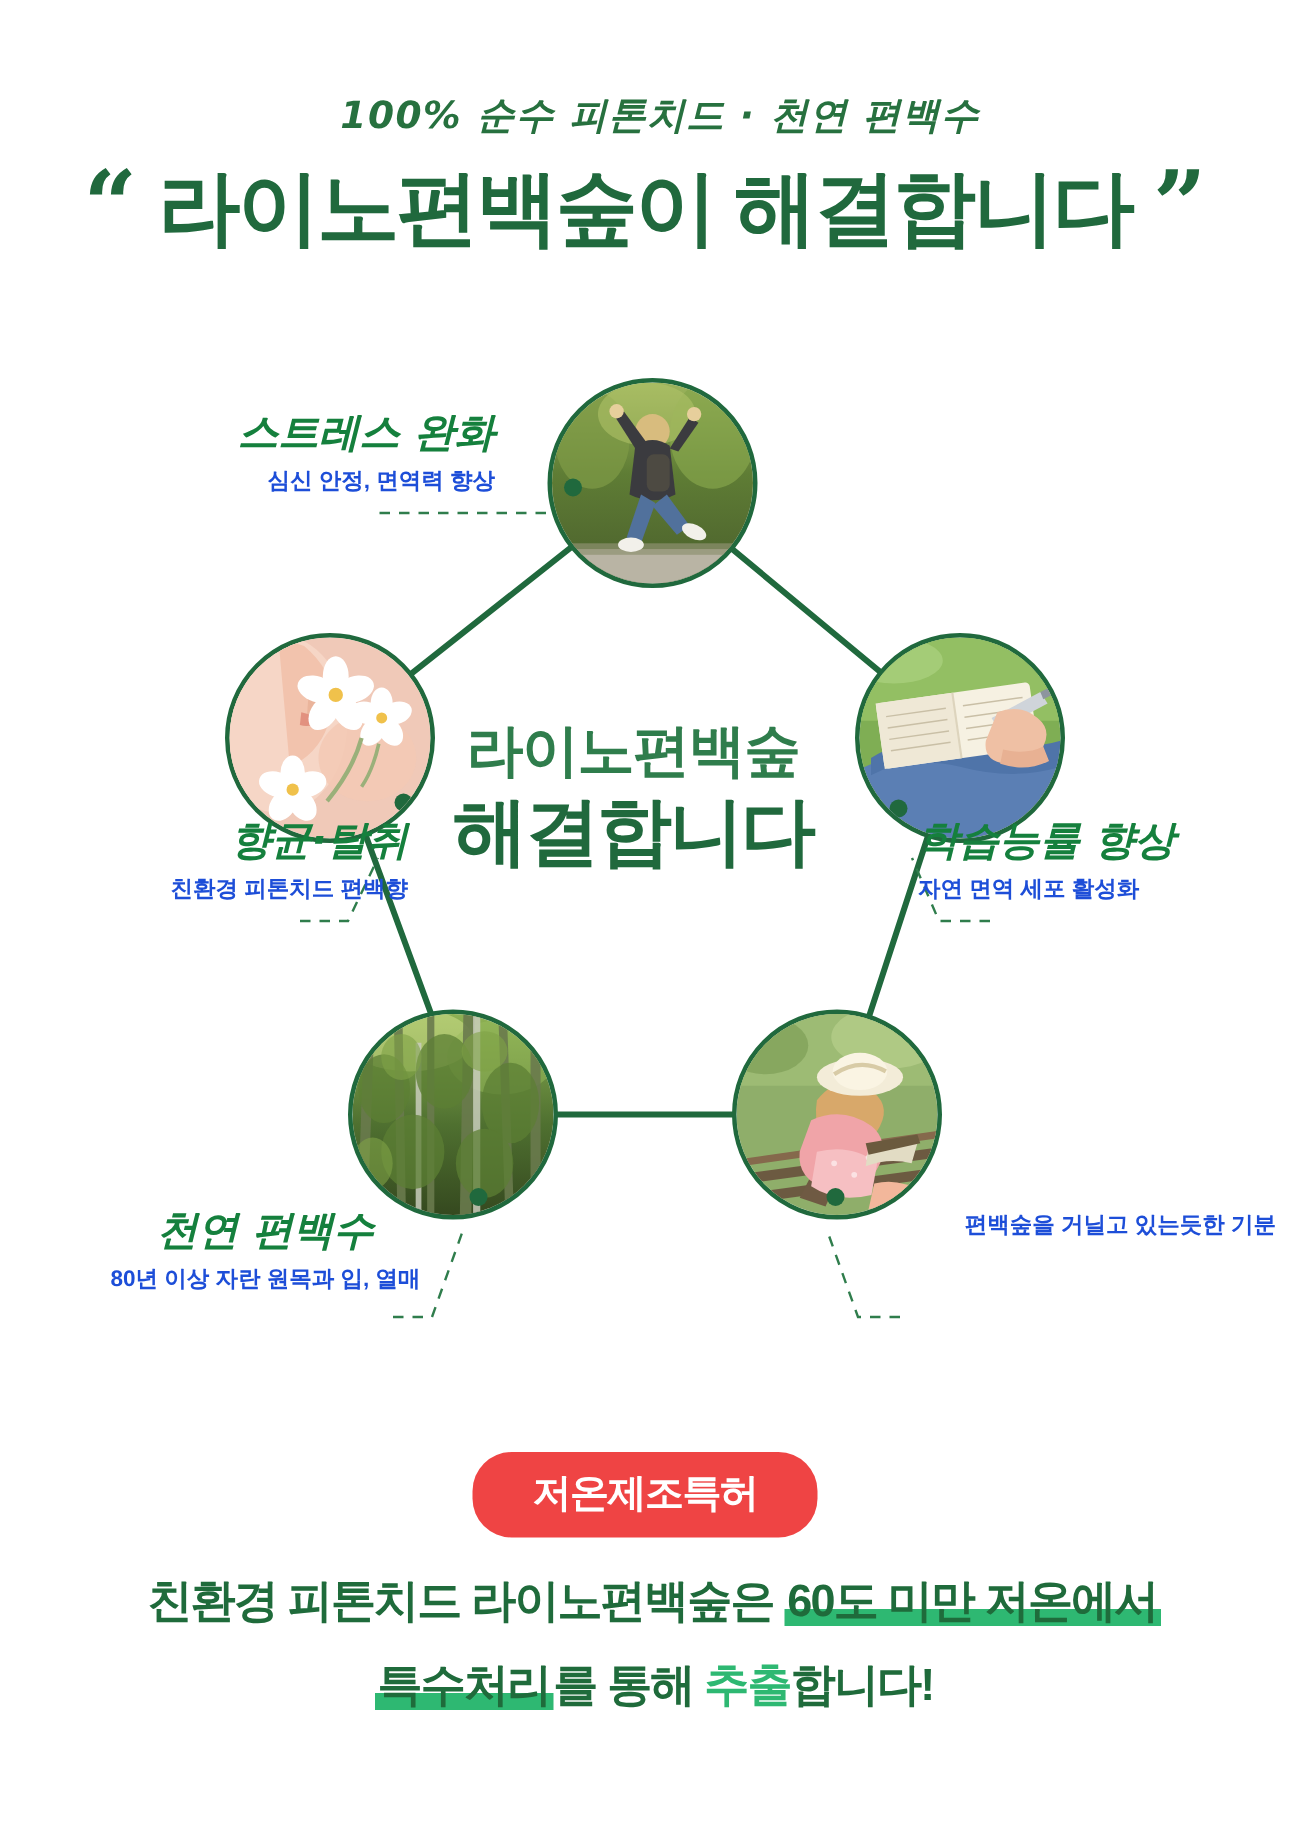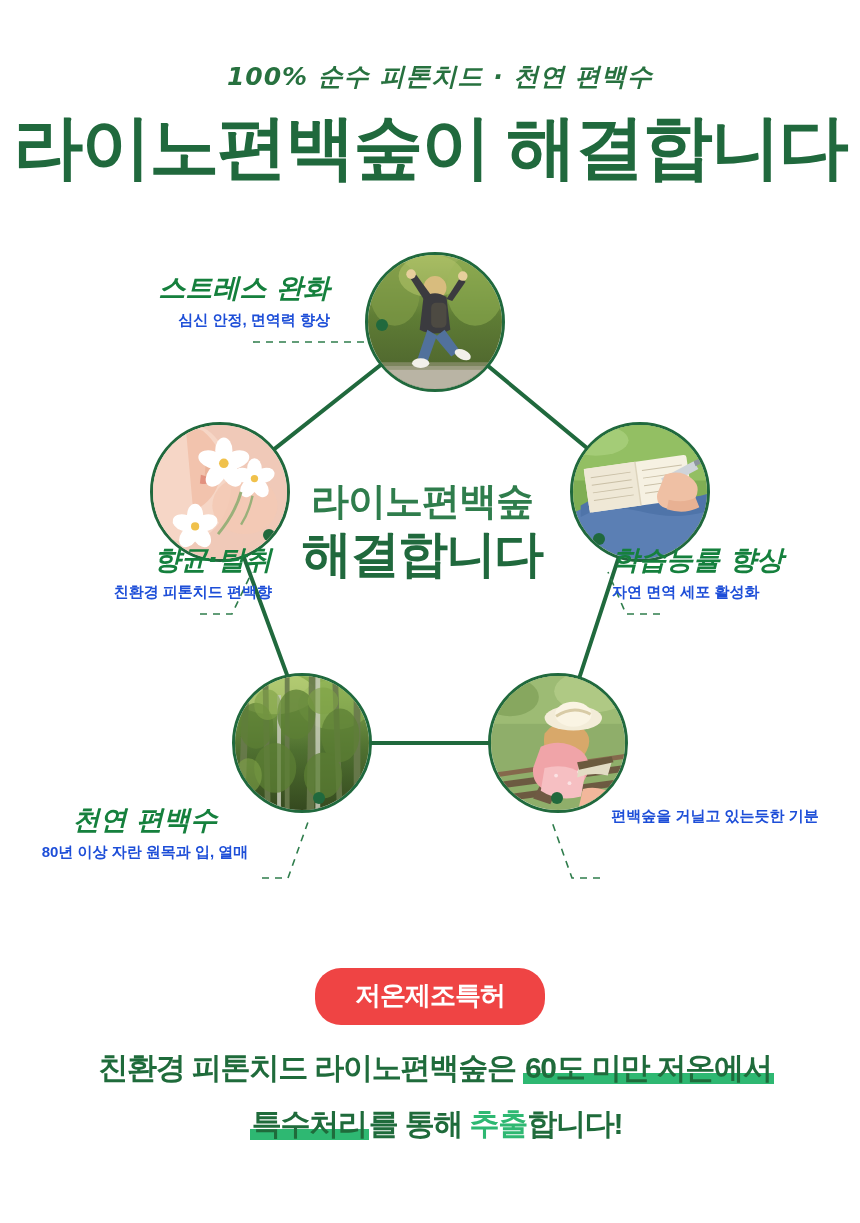--- a/index.html
+++ b/index.html
@@ -45,21 +45,21 @@
   .quote {
     font-size:62px;
     font-weight:700;
     line-height:0.95;
     color:#20693d;
     font-family:"DejaVu Serif", serif;
     user-select:none;
   }
   .quote.close { align-self:flex-start; }
   .title-main {
-    font-size:70px;
+    font-size:55px;
     font-weight:700;
     letter-spacing:-2px;
     color:#20693d;
     line-height:1.12;
     white-space:nowrap;
   }
 
   
   #diagram {
     position:absolute;
@@ -134,21 +134,21 @@
   }
   .label .sub {
     font-size:15px;
     font-weight:700;
     color:#1d4ed8;
     white-space:nowrap;
     margin-top:5px;
   }
   .label.ralign { text-align:right; }
   .label.lalign { text-align:left; }
-  .label.center { text-align:center; }
+  .label.center { text-align:center;margin-left:32px; }
 
   #lab-stress   { left:30px;  top:40px;  width:300px; }
   #lab-antibac  { left:-8px;  top:312px; width:280px; }
   #lab-learning { left:612px; top:312px; width:260px; }
   #lab-cypress  { left:0px;   top:572px; width:290px; }
   #lab-focus    { left:570px; top:572px; width:290px; }
 
   
   .badge {
     position:absolute;

